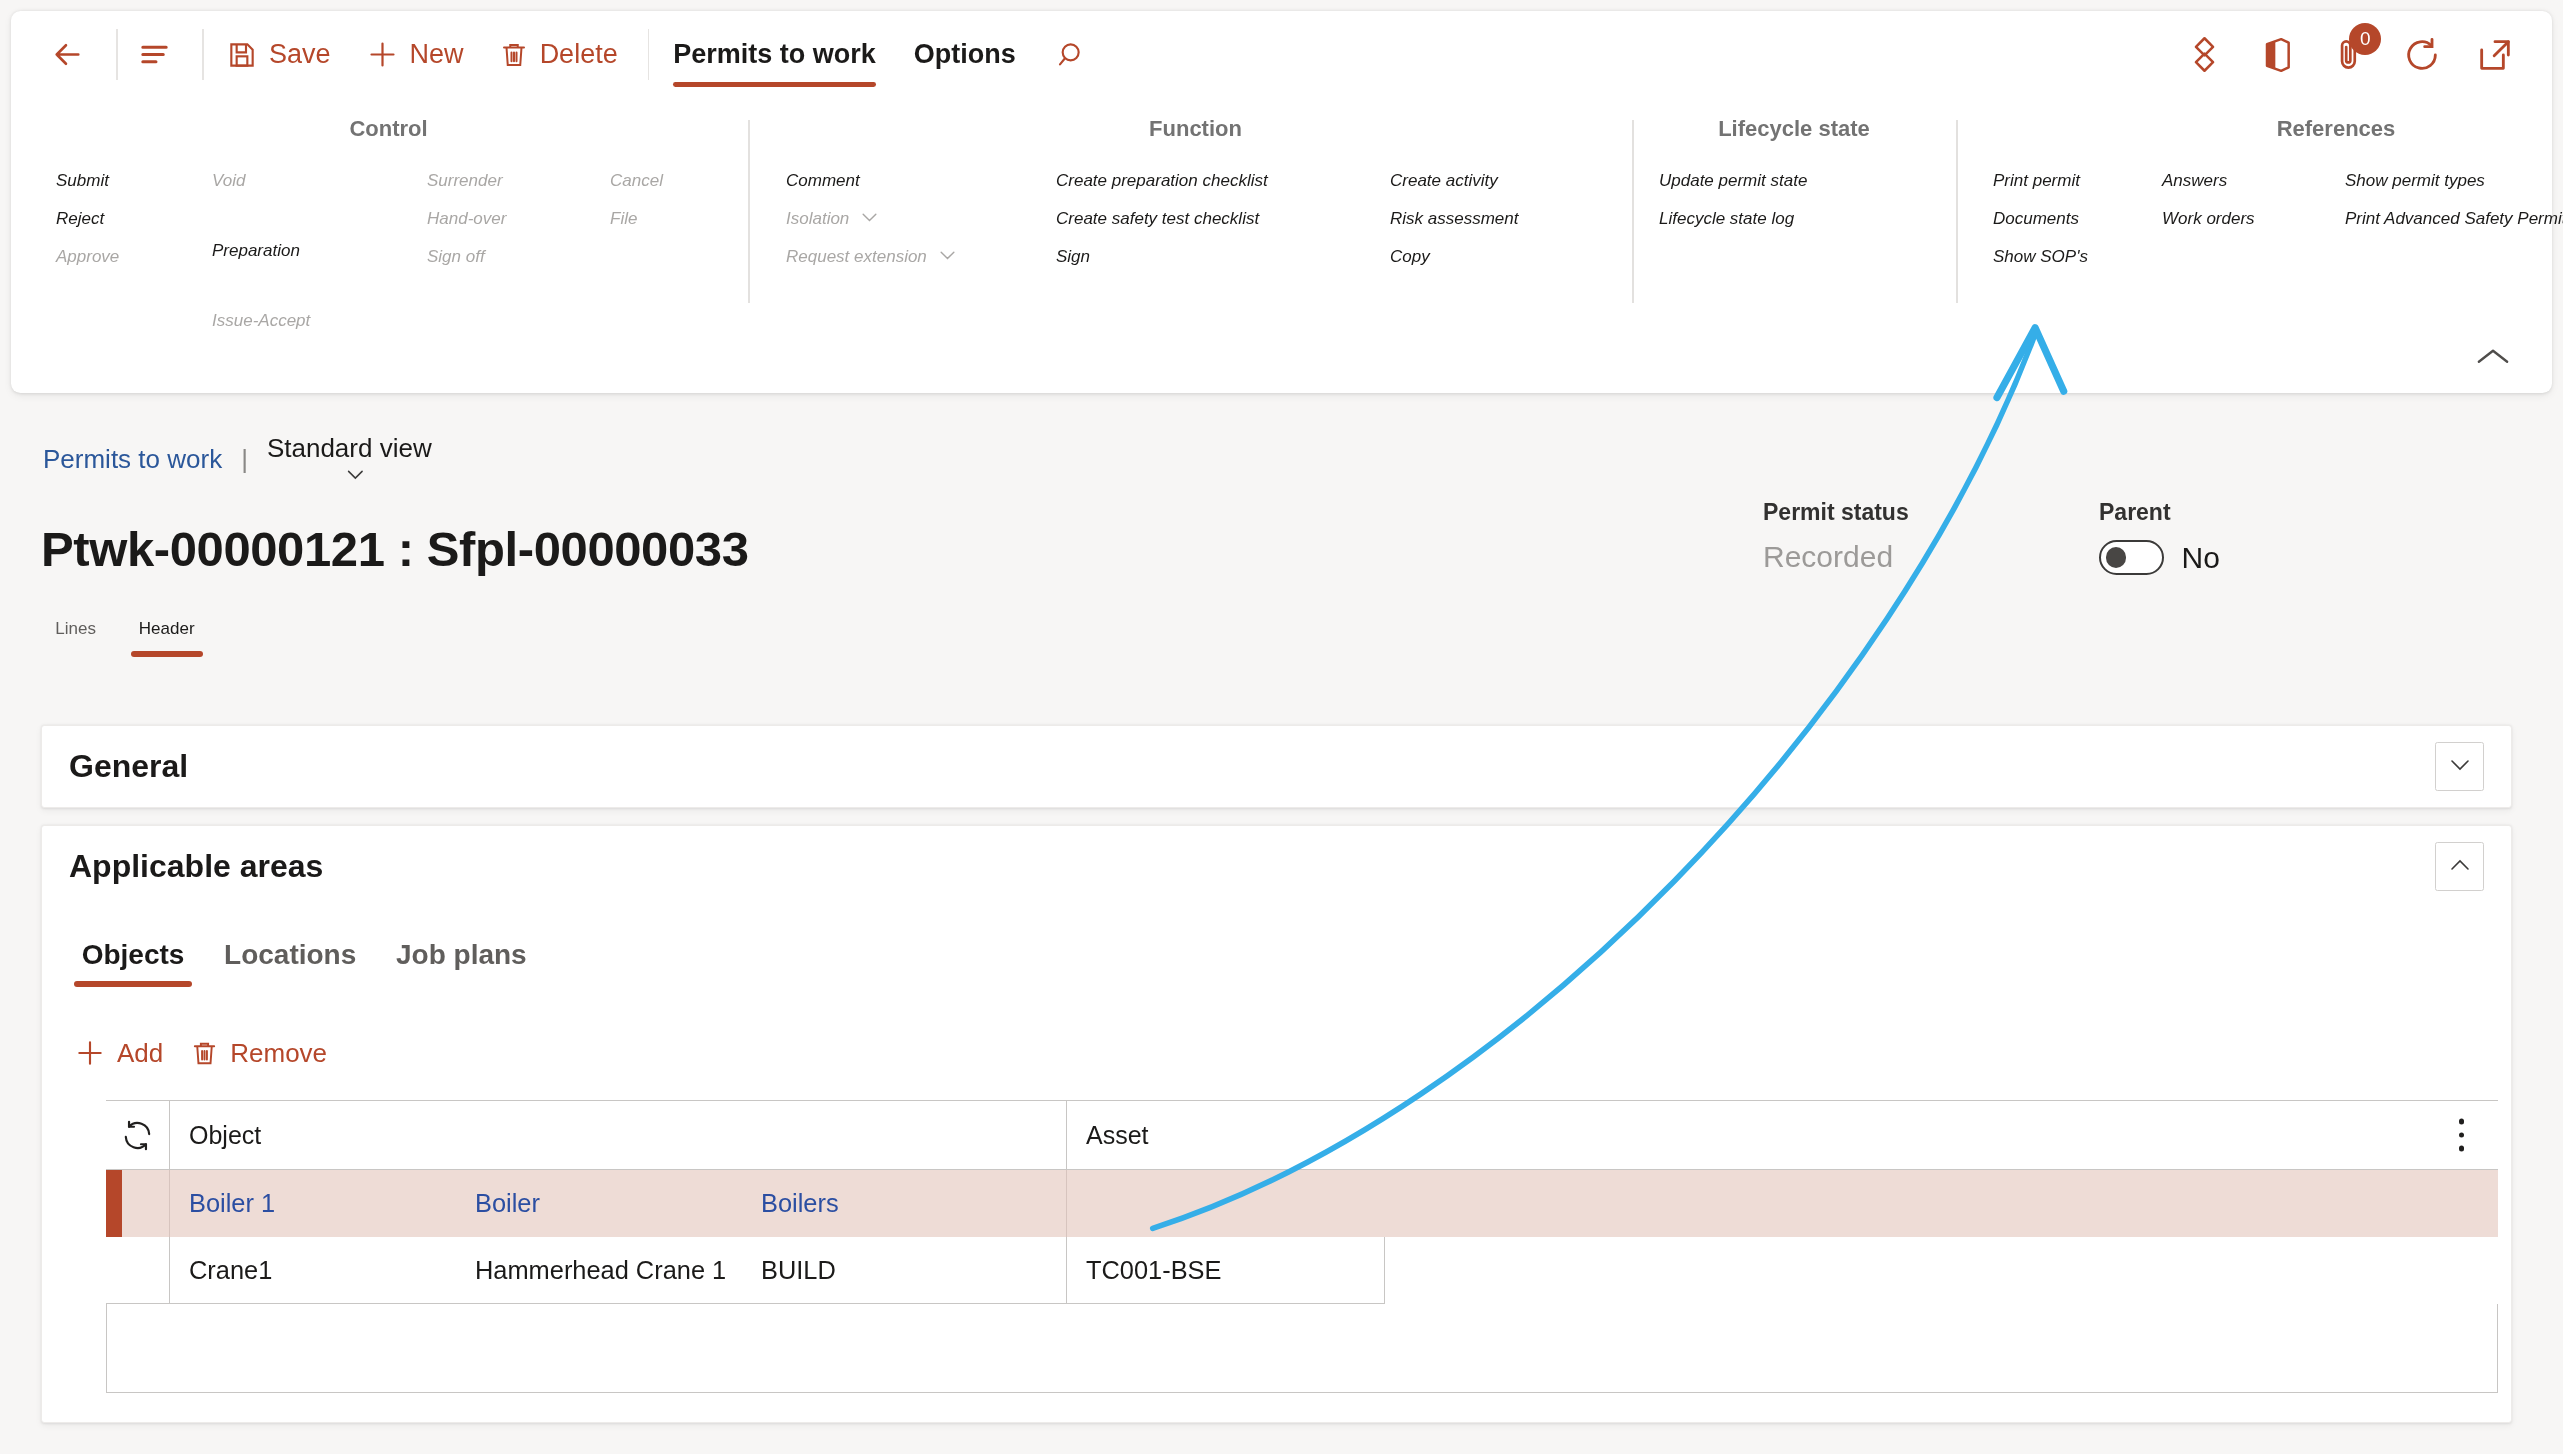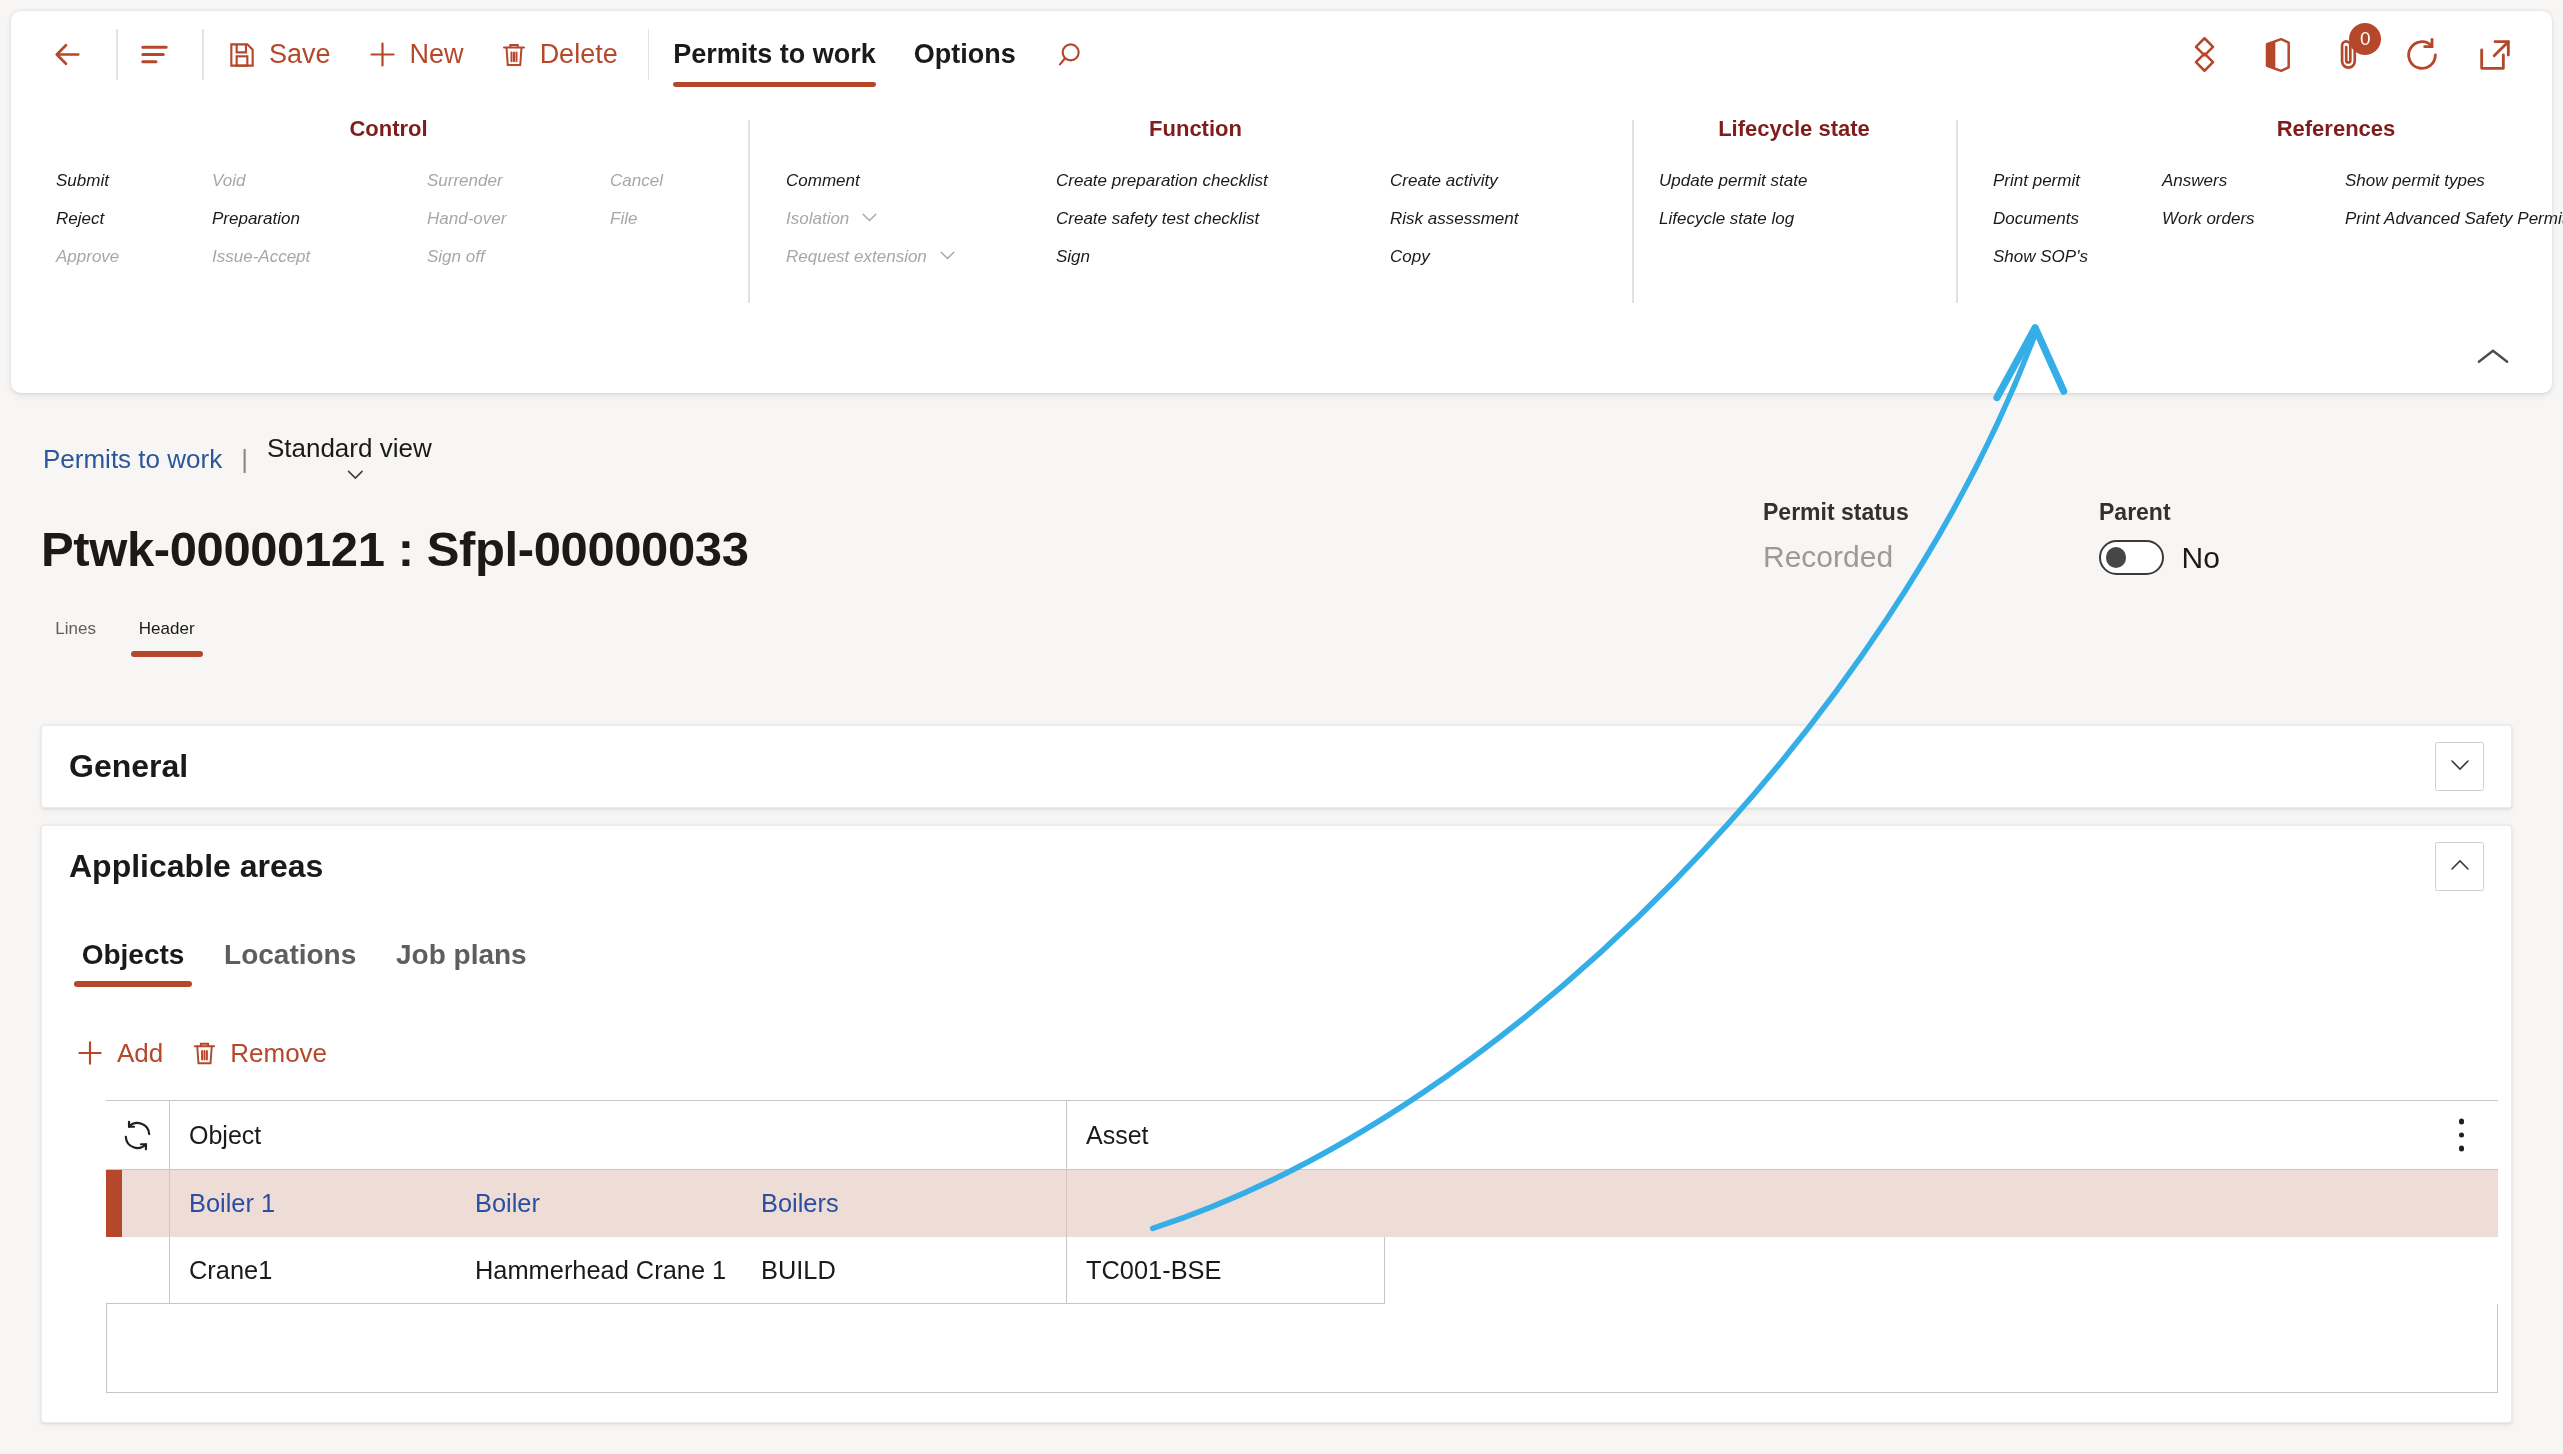--- a/index.html
+++ b/index.html
@@ -96,21 +96,21 @@
     content: "";
     position: absolute;
     left: 0; top: 4.8px;
     width: 1.6px; height: 183px;
     background: #E3E1DF;
   }
   .rgroup-title {
     text-align: center;
     font-size: 22px;
     font-weight: 700;
-    color: #7f1d1d;
+    color: #737373;
     margin-bottom: 20.7px;
   }
   .rgrid { display: flex; }
   .rcol { display: flex; flex-direction: column; }
   .ritem {
     font-size: 17px;
     line-height: 1.0;
     padding: 10.3px 20.7px 10.3px 0;
     color: #1B1A19;
     white-space: nowrap;
@@ -490,21 +490,21 @@
   <div class="ribbon-body">
 
     <div class="rgroup" style="padding-left:45px;">
       <div class="rgroup-title">Control</div>
       <div class="rgrid">
         <div class="rcol" style="width:156px;">
           <div class="ritem">Submit</div>
           <div class="ritem">Reject</div>
           <div class="ritem disabled">Approve</div>
         </div>
-        <div class="rcol" style="width:215px;">
+        <div class="rcol" style="width:215px;gap:32px;">
           <div class="ritem disabled">Void</div>
           <div class="ritem">Preparation</div>
           <div class="ritem disabled">Issue-Accept</div>
         </div>
         <div class="rcol" style="width:183px;">
           <div class="ritem disabled">Surrender</div>
           <div class="ritem disabled">Hand-over</div>
           <div class="ritem disabled">Sign off</div>
         </div>
         <div class="rcol" style="width:111px;">

